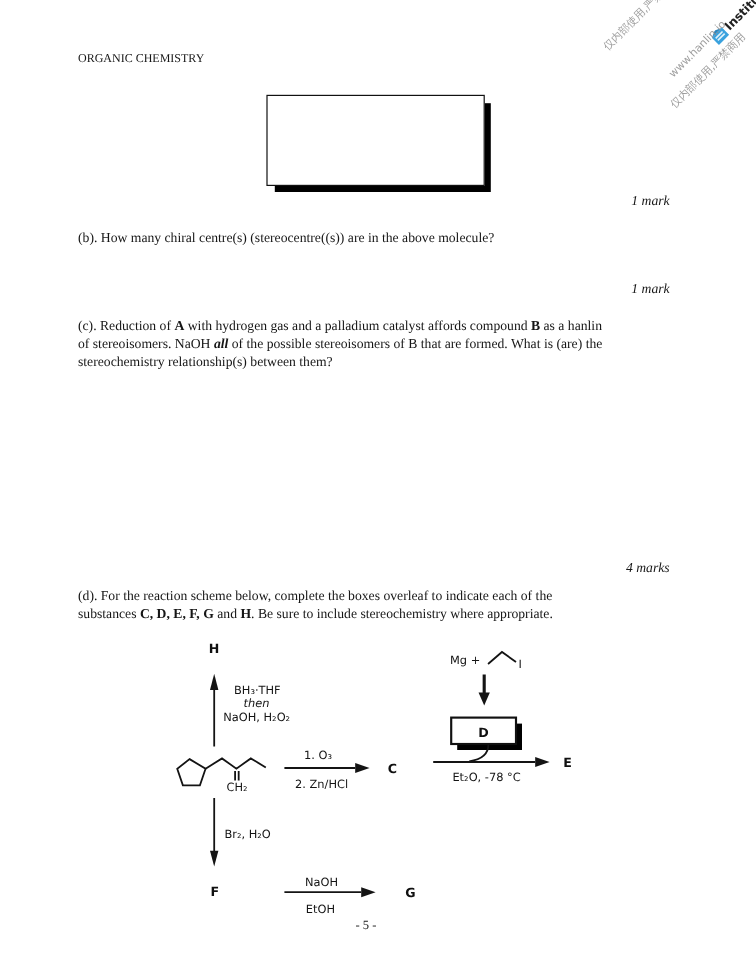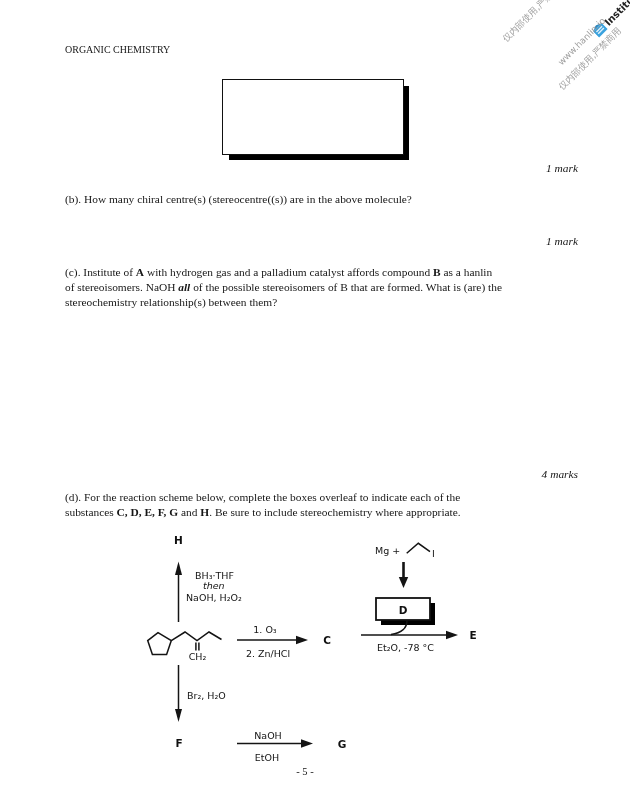--- a/index.html
+++ b/index.html
@@ -2,21 +2,21 @@
 <html><head>
 <meta charset="utf-8">
 <style>
   html,body{margin:0;padding:0;}
   body{width:630px;height:801px;background:#e8e8e8;}
   .page{position:relative;width:630px;height:801px;background:#ffffff;overflow:hidden;
         font-family:"Liberation Serif", serif;color:#161616;}
   .t{position:absolute;white-space:nowrap;font-size:11.4px;line-height:15px;}
   .b{font-weight:bold;}
   .i{font-style:italic;font-weight:bold;}
-  .mark{position:absolute;right:52px;font-size:11.4px;font-style:italic;white-space:nowrap;}
+  .mark{position:absolute;right:72px;font-size:11.4px;font-style:italic;white-space:nowrap;}
   .answer-box{position:absolute;left:222px;top:79px;width:180px;height:74px;background:#fff;
               border:1.5px solid #111;box-shadow:6px 6px 0 -1px #000;}
   .pageno{position:absolute;left:270px;top:766px;width:70px;text-align:center;font-size:10.5px;}
   
   .scheme{position:absolute;left:135px;top:528px;}
   .st{font-family:"DejaVu Sans", sans-serif;font-size:9.5px;fill:#141414;}
   .sb{font-family:"DejaVu Sans", sans-serif;font-size:10.5px;font-weight:bold;fill:#101010;}
   .sti{font-style:italic;}
   .bond{stroke:#141414;stroke-width:1.5;fill:none;}
   .arr{stroke:#141414;stroke-width:1.5;fill:none;}
@@ -52,21 +52,21 @@
 
   <div class="answer-box"></div>
 
   <div class="mark" style="top:162px;">1 mark</div>
 
   <div class="t" style="left:65px;top:192px;">(b). How many chiral centre(s) (stereocentre((s)) are in the above molecule?</div>
   <div class="mark" style="top:235px;">1 mark</div>
 
   <div>
     <div class="t" style="left:65px;top:265px;">
-      <span>(c). Institute of </span><span class="b">A</span><span> with hydrogen gas and a palladium catalyst affords compound </span><span class="b">B</span><span> as a hanlin</span>
+      <span>(c). Reduction of </span><span class="b">A</span><span> with hydrogen gas and a palladium catalyst affords compound </span><span class="b">B</span><span> as a hanlin</span>
     </div>
     <div class="t" style="left:65px;top:280px;">
       <span>of stereoisomers. NaOH </span><span class="i">all</span><span> of the possible stereoisomers of B that are formed. What is (are) the</span>
     </div>
     <div class="t" style="left:65px;top:295px;">stereochemistry relationship(s) between them?</div>
   </div>
   <div class="mark" style="top:468px;text-align:center;">4 marks</div>
 
   <div>
     <div class="t" style="left:65px;top:490px;">(d). For the reaction scheme below, complete the boxes overleaf to indicate each of the</div>

